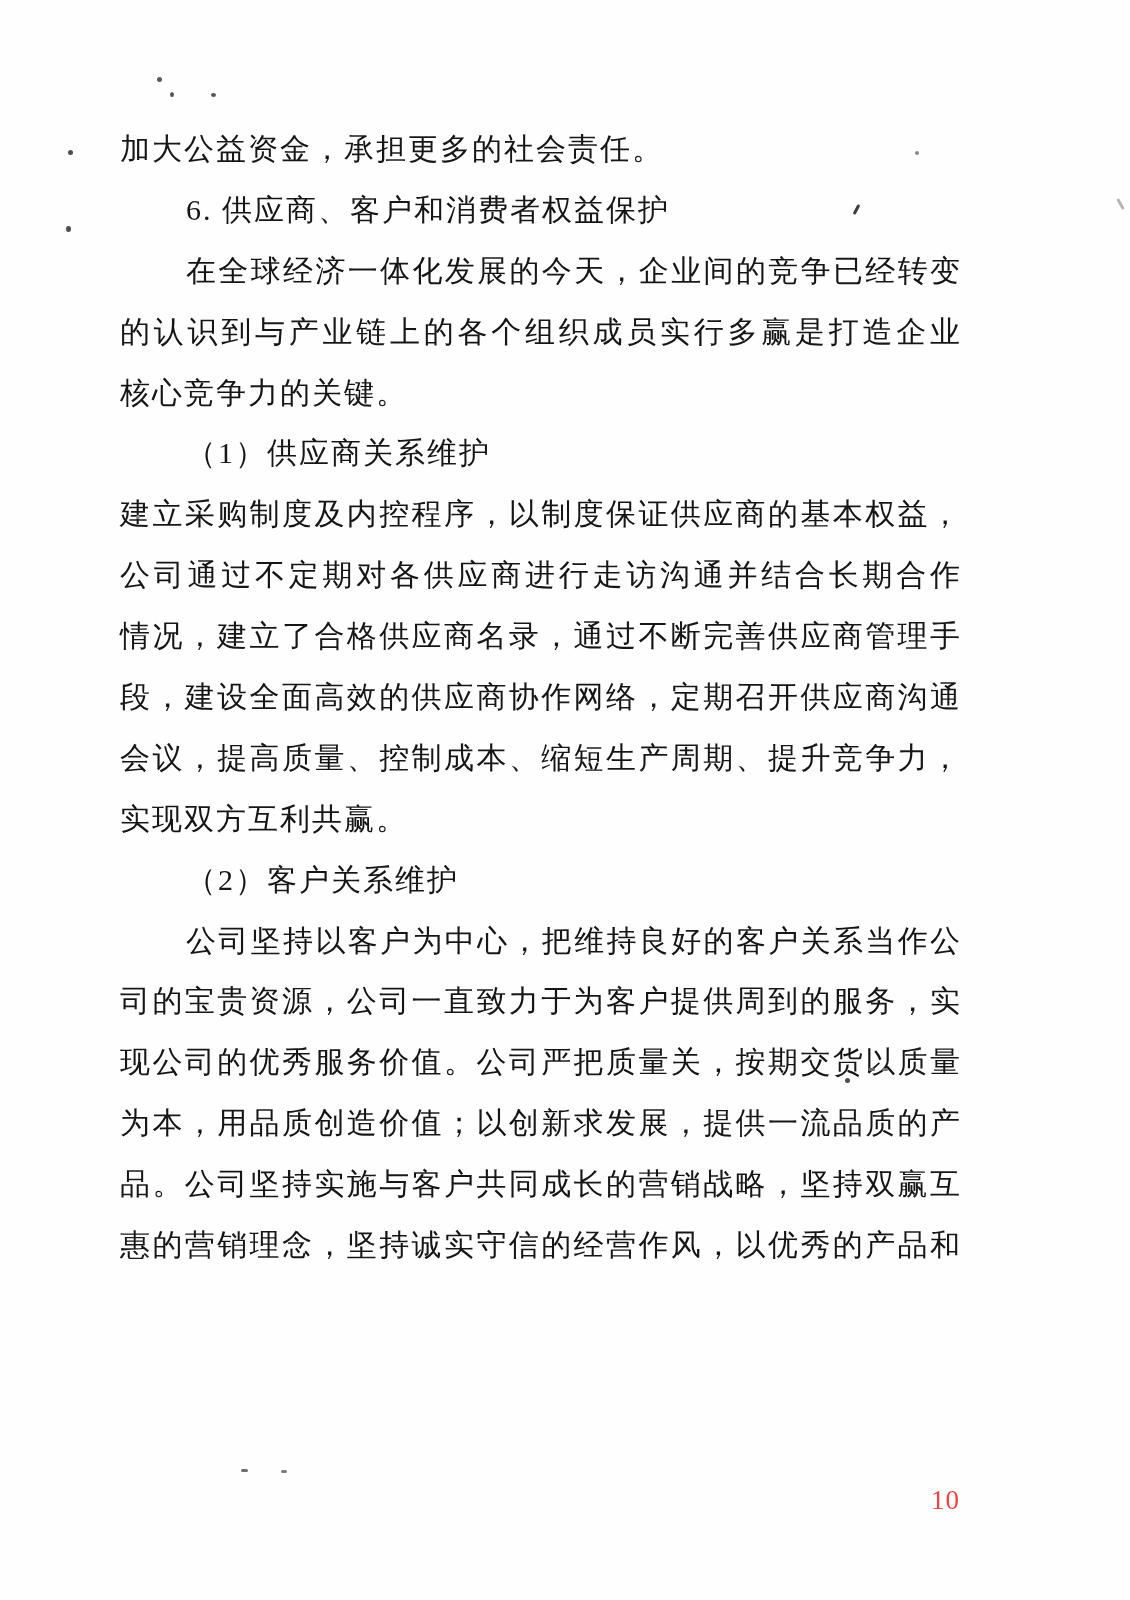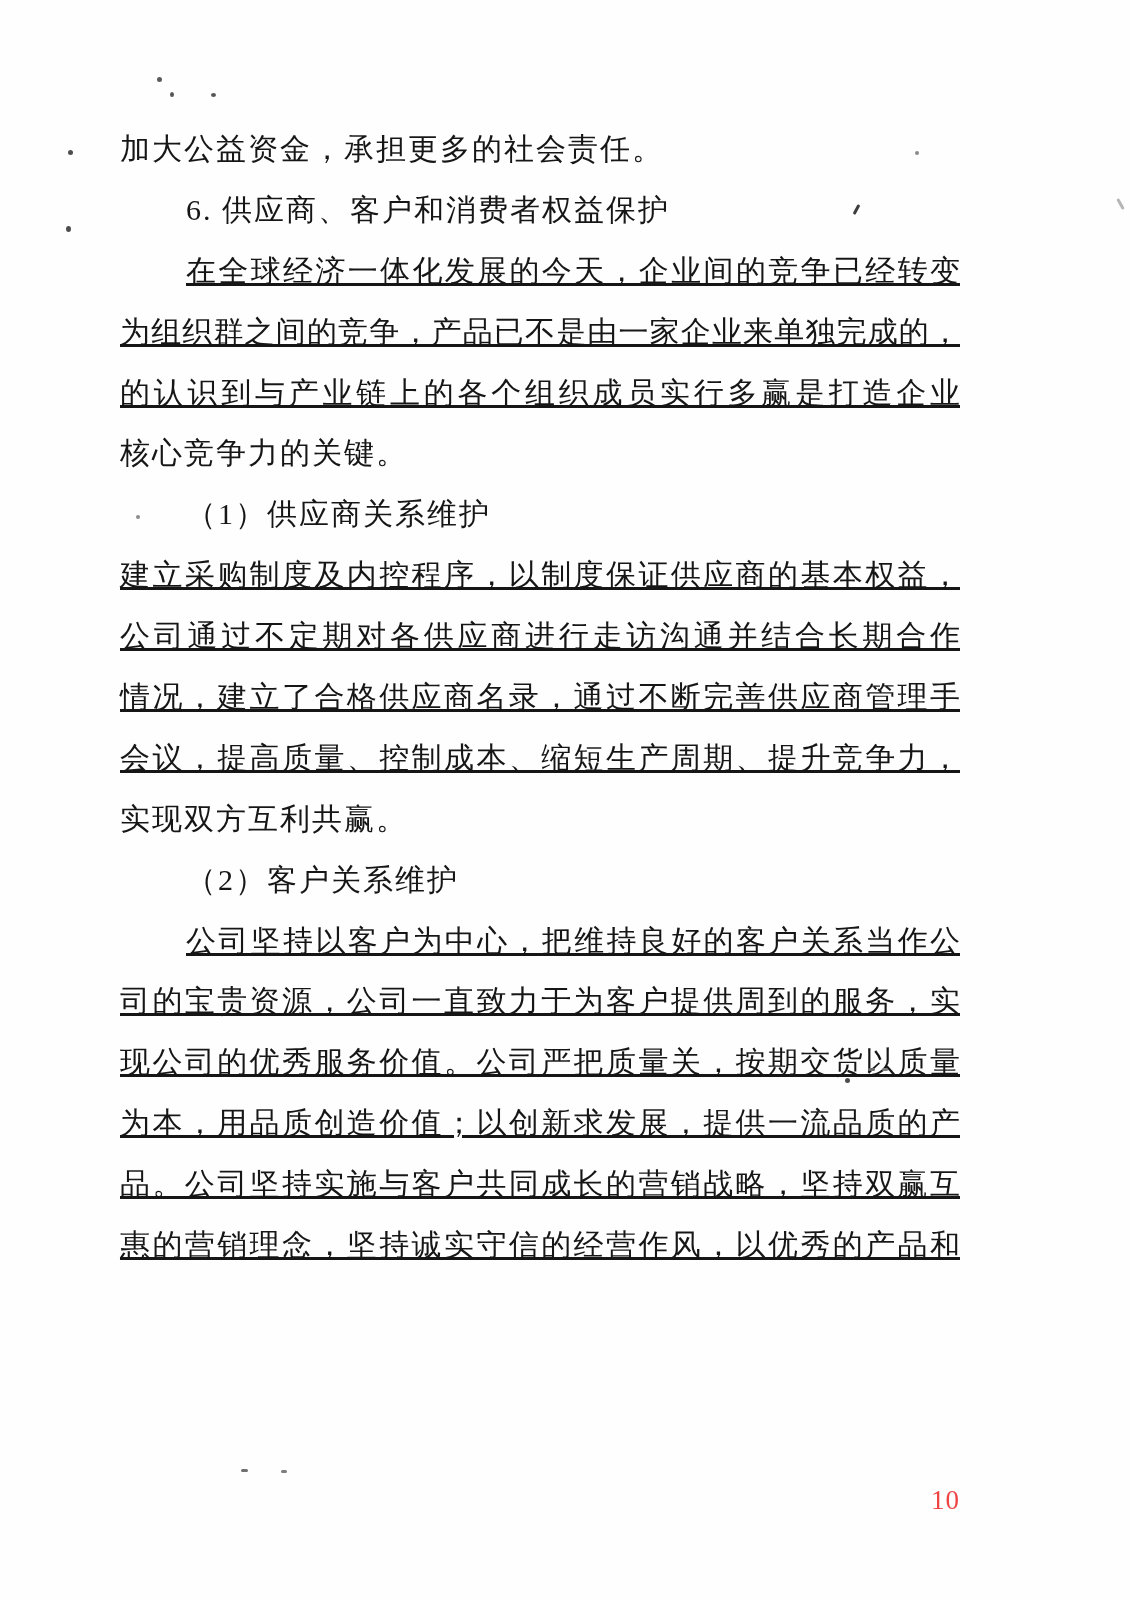--- a/index.html
+++ b/index.html
@@ -28,21 +28,20 @@
     font-size: 30px;
   }
   .line.plain {
     text-align: left;
     letter-spacing: 2px;
     white-space: nowrap;
   }
   .line.justify {
     text-align: justify;
     text-align-last: justify;
-    text-decoration: underline;
   }
   .line.indent {
     padding-left: 66px;
   }
   .pagenum {
     position: absolute;
     left: 120px;
     top: 1483px;
     width: 840px;
     text-align: right;
@@ -60,27 +59,27 @@
 </style>
 </head>
 <body>
 
 <div class="page">
 
   <div class="textblock">
     <div class="line plain">加大公益资金，承担更多的社会责任。</div>
     <div class="line plain indent">6. 供应商、客户和消费者权益保护</div>
     <div class="line justify indent">在全球经济一体化发展的今天，企业间的竞争已经转变</div>
-    <div class="line justify">为组织群之间的竞争，产品已不是由一家企业来单独完成的，</div>
     <div class="line justify">的认识到与产业链上的各个组织成员实行多赢是打造企业</div>
     <div class="line plain">核心竞争力的关键。</div>
     <div class="line plain indent">（1）供应商关系维护</div>
     <div class="line justify">建立采购制度及内控程序，以制度保证供应商的基本权益，</div>
     <div class="line justify">公司通过不定期对各供应商进行走访沟通并结合长期合作</div>
     <div class="line justify">情况，建立了合格供应商名录，通过不断完善供应商管理手</div>
+    <div class="line justify">段，建设全面高效的供应商协作网络，定期召开供应商沟通</div>
     <div class="line justify">会议，提高质量、控制成本、缩短生产周期、提升竞争力，</div>
     <div class="line plain">实现双方互利共赢。</div>
     <div class="line plain indent">（2）客户关系维护</div>
     <div class="line justify indent">公司坚持以客户为中心，把维持良好的客户关系当作公</div>
     <div class="line justify">司的宝贵资源，公司一直致力于为客户提供周到的服务，实</div>
     <div class="line justify">现公司的优秀服务价值。公司严把质量关，按期交货以质量</div>
     <div class="line justify">为本，用品质创造价值；以创新求发展，提供一流品质的产</div>
     <div class="line justify">品。公司坚持实施与客户共同成长的营销战略，坚持双赢互</div>
     <div class="line justify">惠的营销理念，坚持诚实守信的经营作风，以优秀的产品和</div>
   </div>

